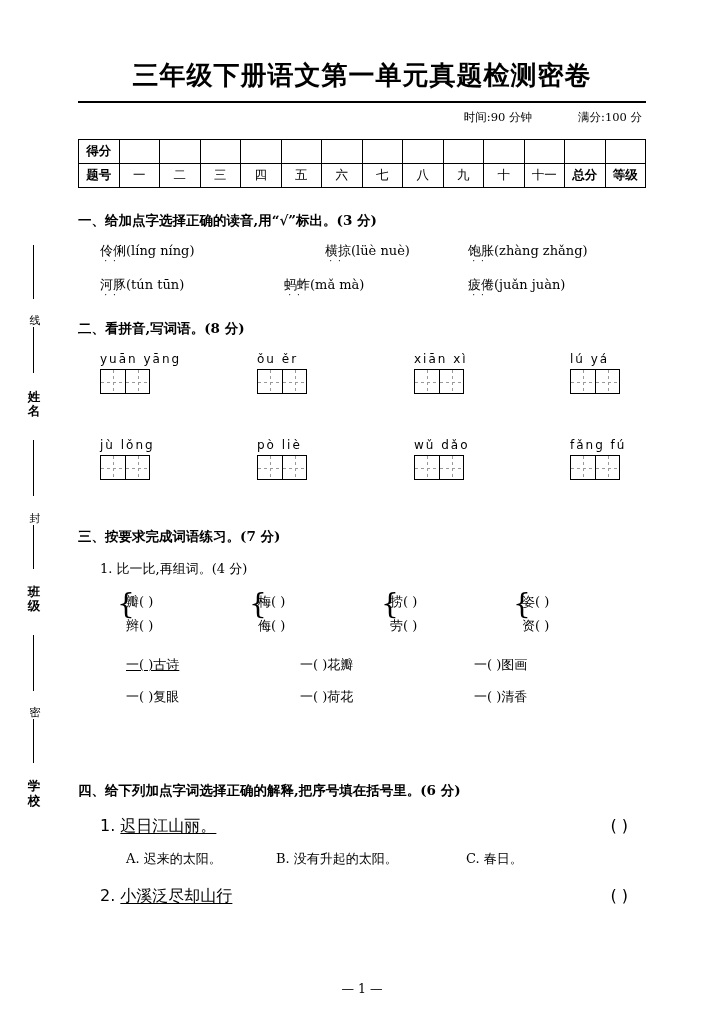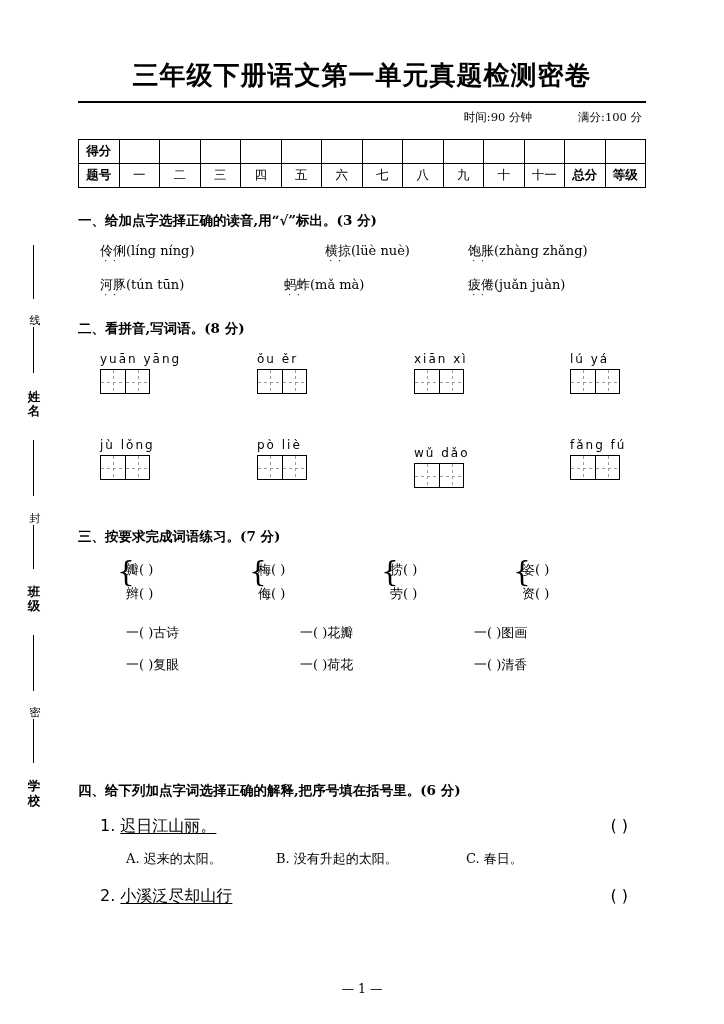--- a/index.html
+++ b/index.html
@@ -326,40 +326,41 @@
             <div class="cell"></div>
           </div>
       </div>
       <div class="grid-group" style="left:179px; top:0;">
         <div class="grid-label">pò   liè</div>
         <div class="tzg">
             <div class="cell"></div>
             <div class="cell"></div>
           </div>
       </div>
-      <div class="grid-group" style="left:336px; top:8px;">
+      <div class="grid-group" style="left:336px; top:0;">
         <div class="grid-label">wǔ   dǎo</div>
         <div class="tzg">
             <div class="cell"></div>
             <div class="cell"></div>
           </div>
       </div>
       <div class="grid-group" style="left:492px; top:0;">
         <div class="grid-label">fǎng  fú</div>
         <div class="tzg">
             <div class="cell"></div>
             <div class="cell"></div>
           </div>
       </div>
     </div>
   </div>
 
   <div class="content" style="top:528px;">
     <div class="sec-head">三、按要求完成词语练习。(7 分)</div>
 
+    <div class="q-line" style="margin-top:14px; margin-left:22px;">1. 比一比,再组词。(4 分)</div>
 
     <div class="pairs" style="margin-top:12px;">
       <div class="pair" style="left:48px;">
         <span class="brace">{</span>
         <span class="w">瓣(            )</span>
         <span class="w">辫(            )</span>
       </div>
       <div class="pair" style="left:180px;">
         <span class="brace">{</span>
         <span class="w">梅(            )</span>
@@ -372,21 +373,21 @@
       </div>
       <div class="pair" style="left:444px;">
         <span class="brace">{</span>
         <span class="w">姿(            )</span>
         <span class="w">资(            )</span>
       </div>
     </div>
 
 
     <div class="measure-row" style="margin-top:14px;">
-      <div class="measure-item" style="left:48px;">一(      )古诗</div>
+      <div class="measure-item" style="left:48px;text-decoration:underline;">一(      )古诗</div>
       <div class="measure-item" style="left:222px;">一(      )花瓣</div>
       <div class="measure-item" style="left:396px;">一(      )图画</div>
     </div>
 
     <div class="measure-row" style="margin-top:2px;">
       <div class="measure-item" style="left:48px;">一(      )复眼</div>
       <div class="measure-item" style="left:222px;">一(      )荷花</div>
       <div class="measure-item" style="left:396px;">一(      )清香</div>
     </div>
   </div>

